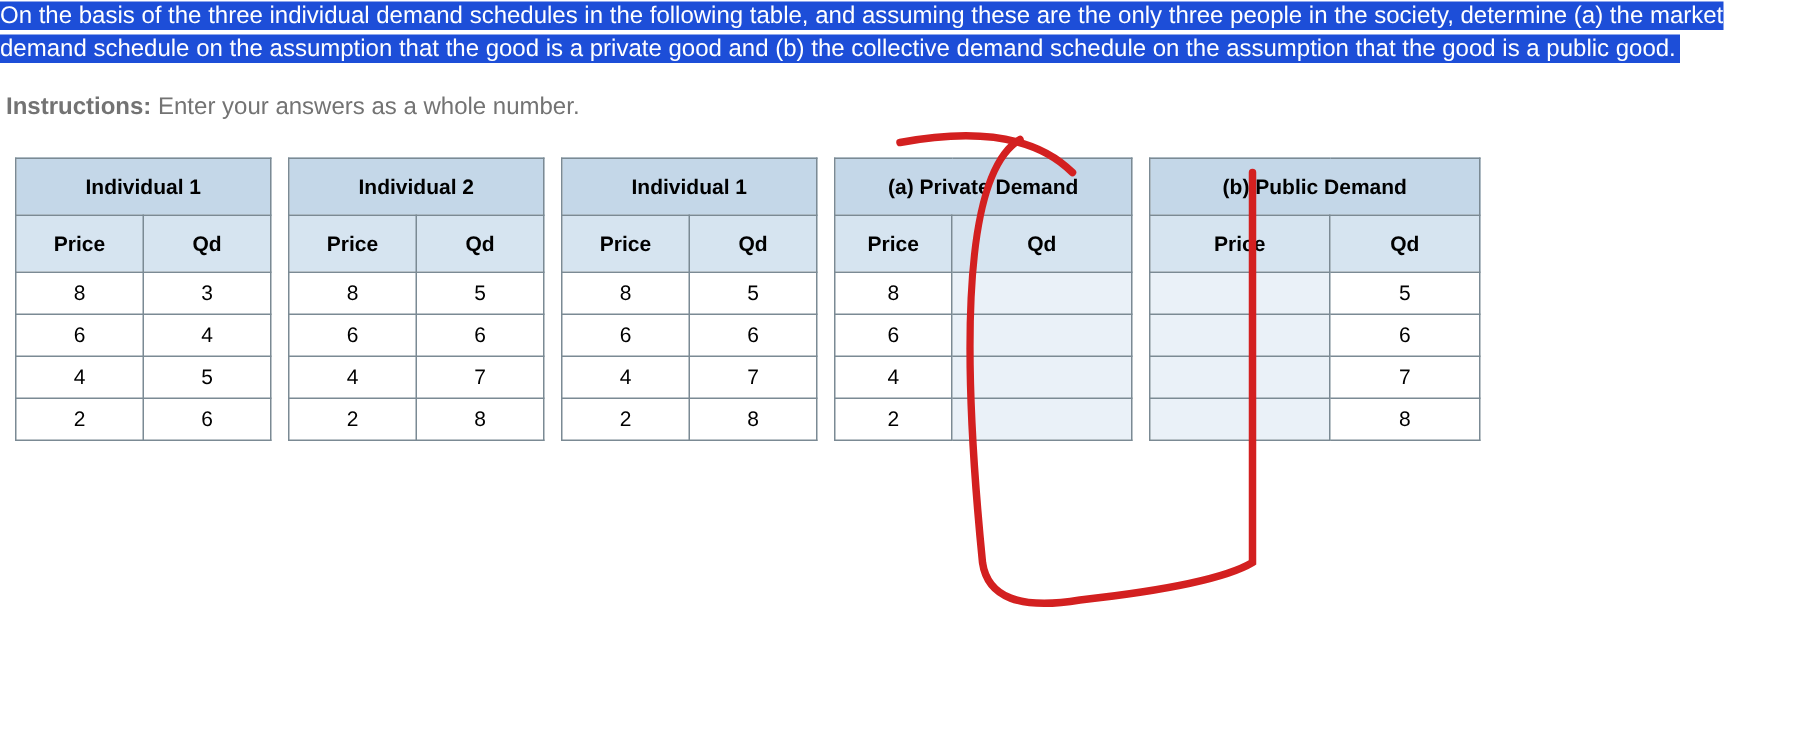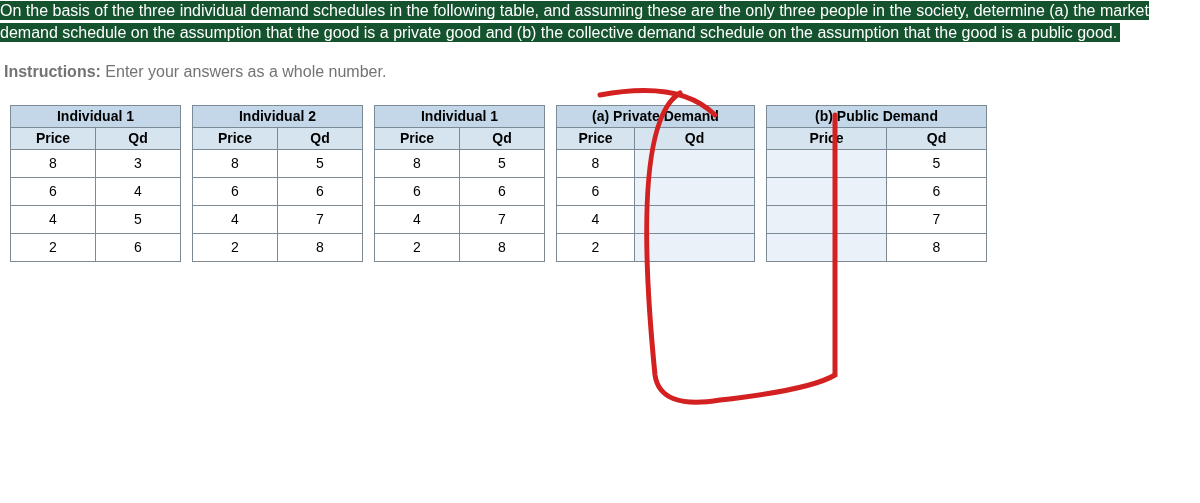--- a/index.html
+++ b/index.html
@@ -5,21 +5,21 @@
     * { margin: 0; padding: 0; box-sizing: border-box; }
     body {
       font-family: Arial, sans-serif;
       background: #fff;
       width: 1200px;
       height: 503px;
       position: relative;
       padding: 0;
     }
     .highlight-block {
-      background: #14532d;
+      background: #1d4ed8;
       color: #fff;
       font-size: 16px;
       line-height: 1.4;
       padding: 1px 3px 1px 0;
       display: inline;
     }
     .highlight-wrap {
       padding: 0;
       margin-bottom: 18px;
     }
@@ -41,21 +41,21 @@
     th, td {
       border: 1px solid #7b8a94;
       text-align: center;
       vertical-align: middle;
       height: 28px;
       background: #fff;
     }
     th {
       background: #d6e4f0;
       font-weight: bold;
-      height: 22px;
+      height: 38px;
       text-align: center;
     }
     .section-th { background: #c4d7e8; }
     .gap-col { width: 12px; border: none !important; background: #fff; }
     .col-price { width: 85px; }
     .col-qd { width: 85px; }
     .col-price-a { width: 78px; }
     .col-qd-a { width: 120px; }
     .col-price-b { width: 120px; }
     .col-qd-b { width: 100px; }

